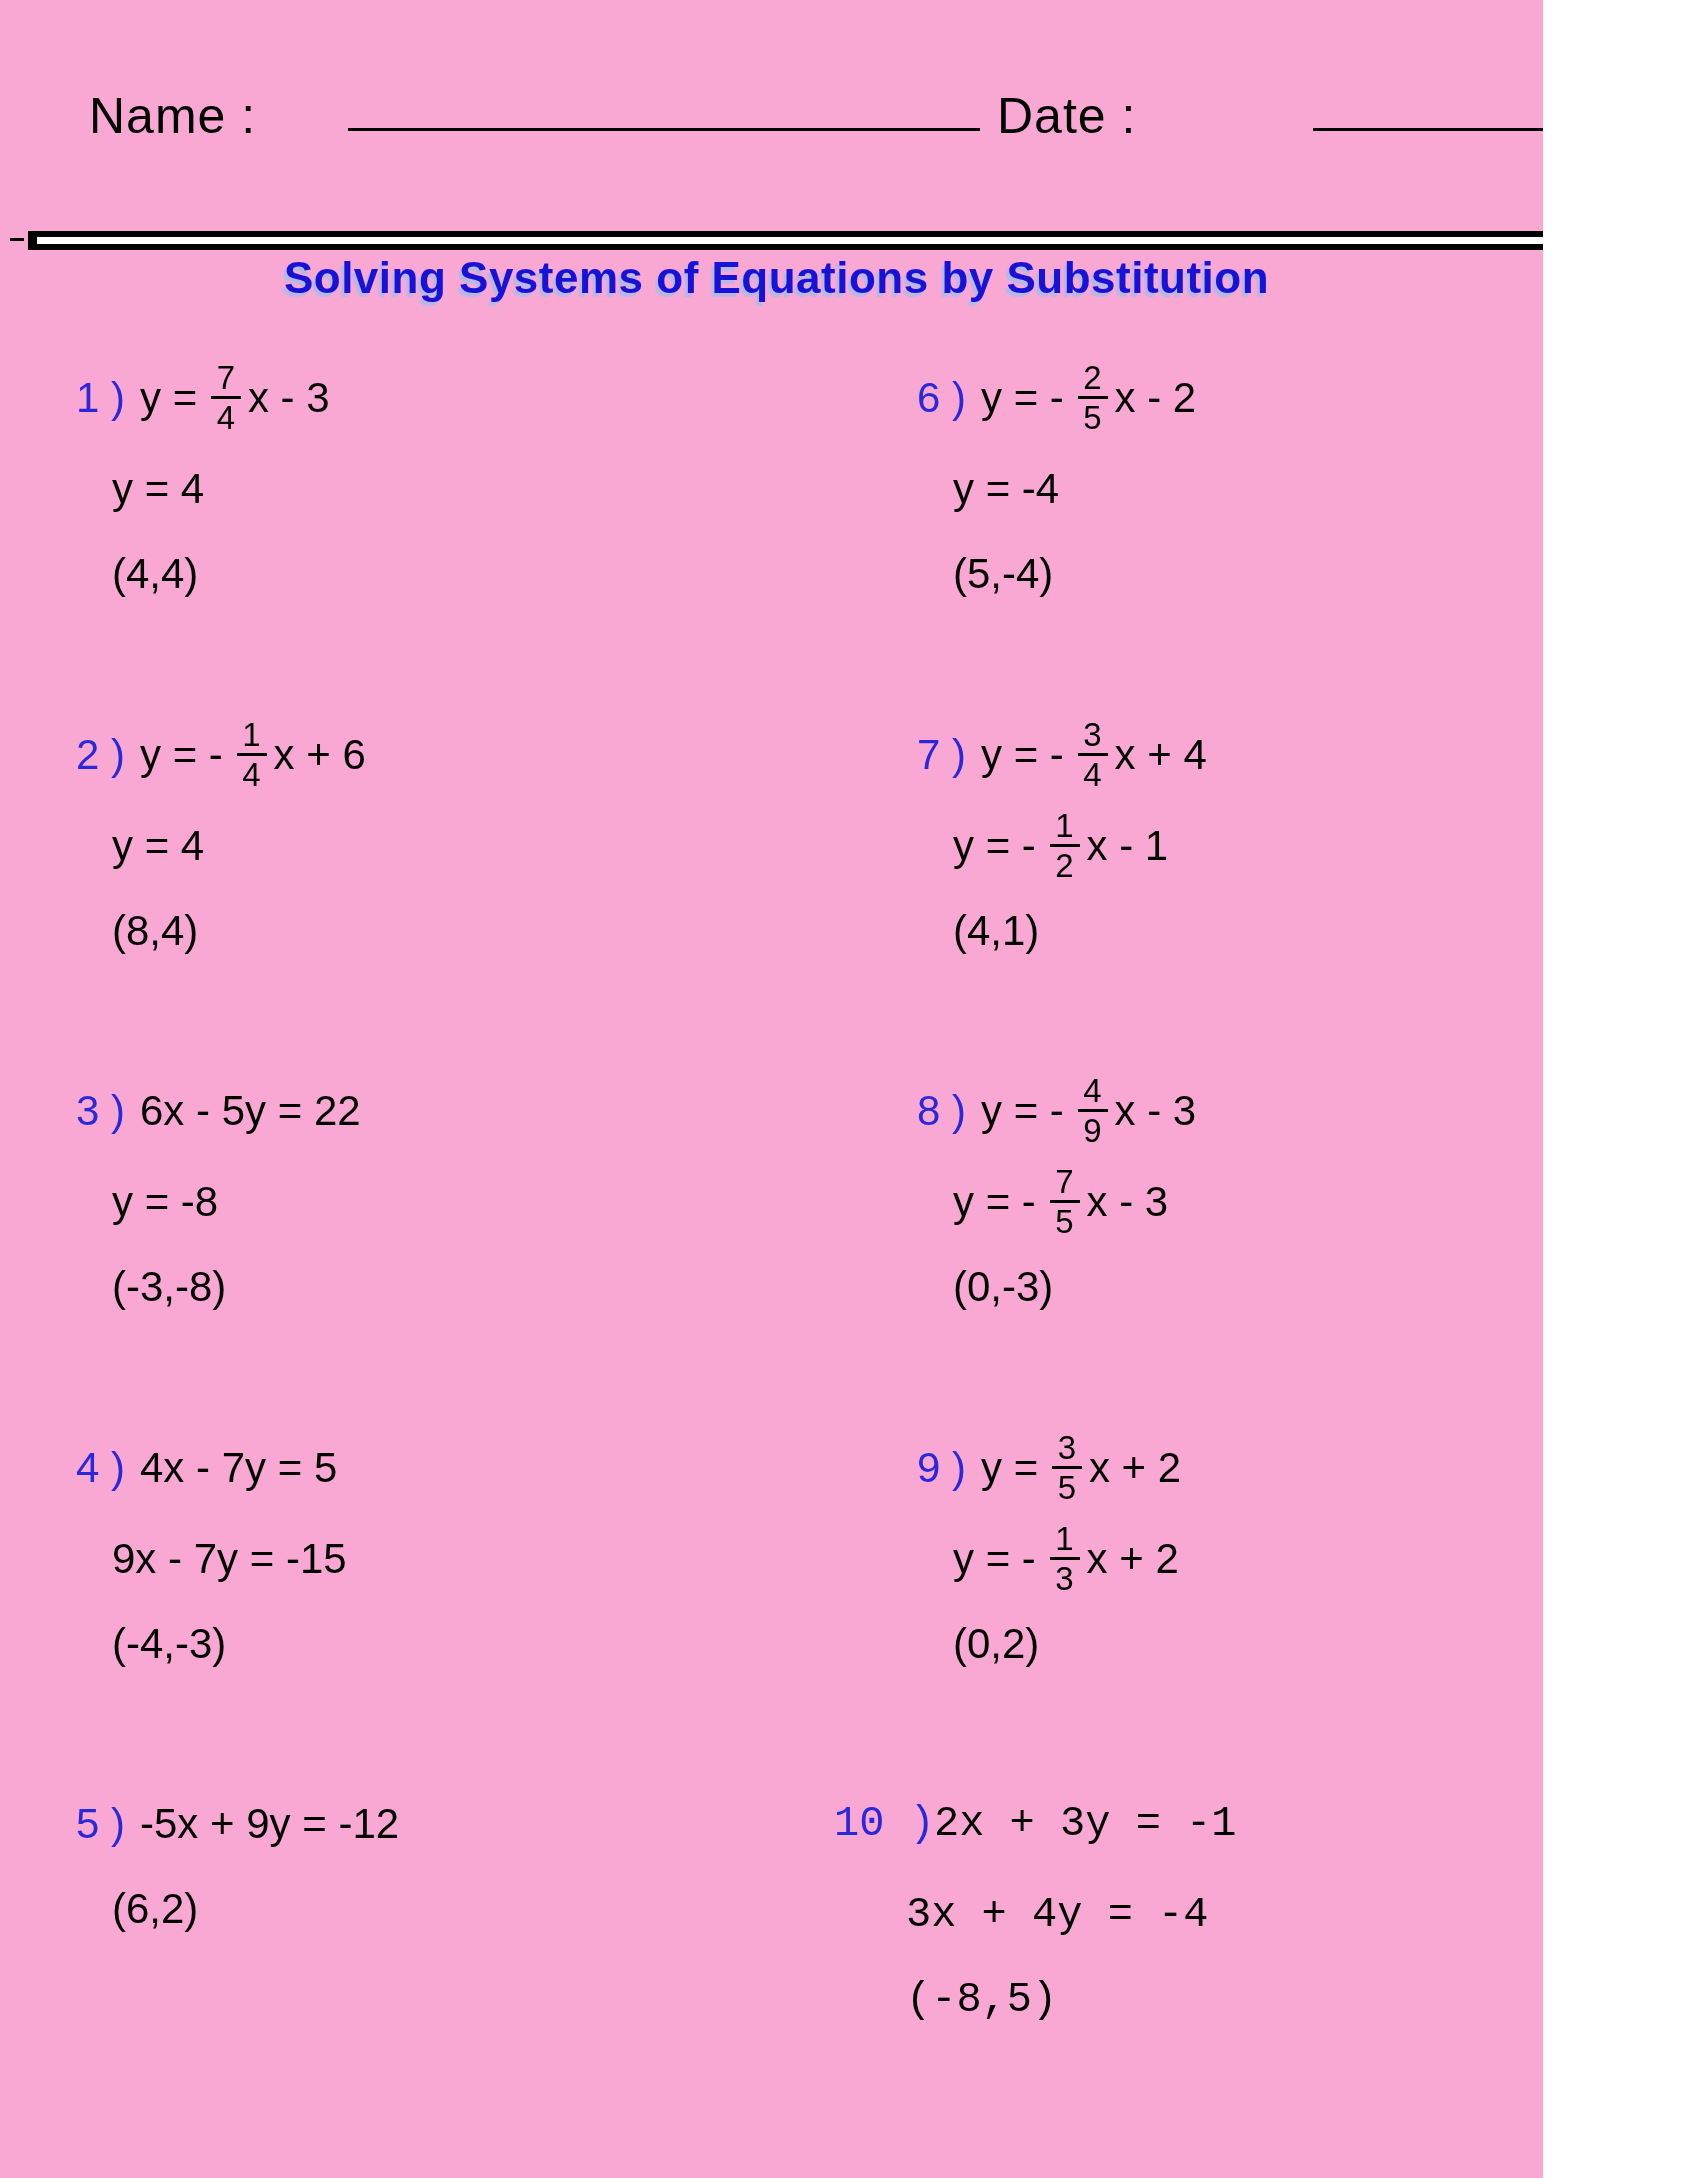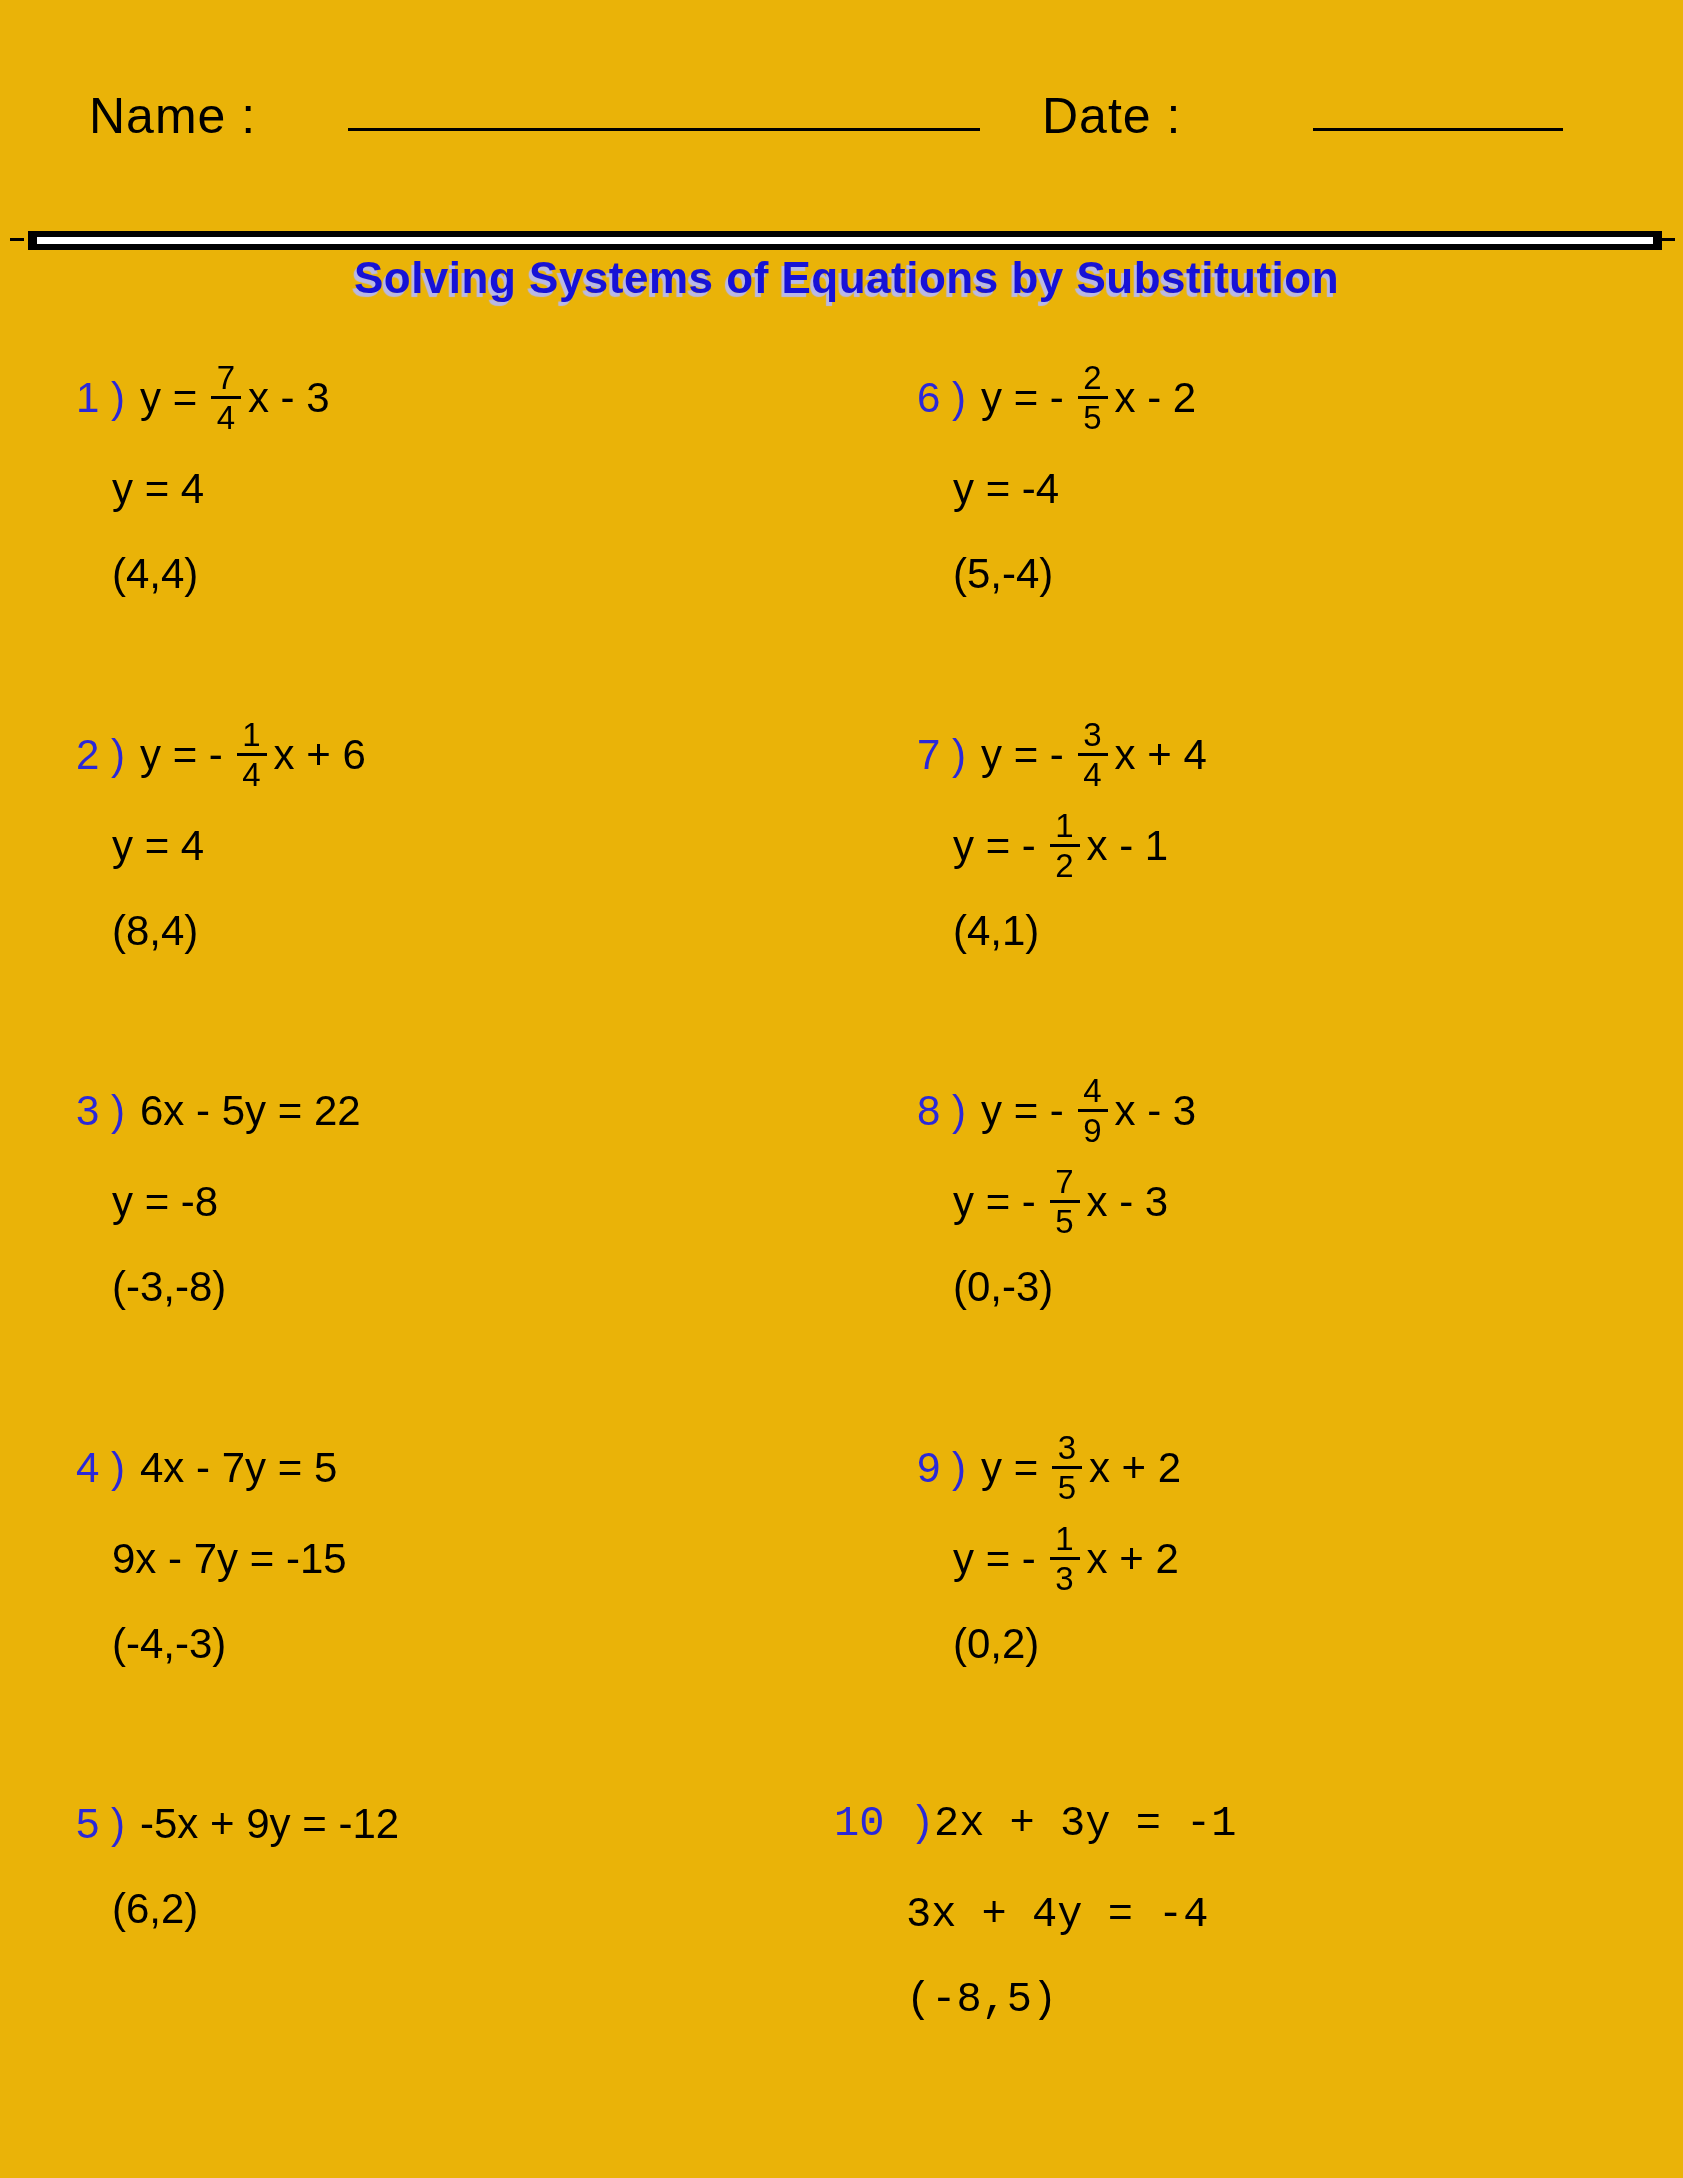--- a/index.html
+++ b/index.html
@@ -1,34 +1,34 @@
 <!DOCTYPE html>
 <html style="--title-blue: #1712d6; --title-shadow: #b8b8e6; --number-blue: #2b28d9;"><head>
 <meta charset="utf-8">
 <style>
   html,body{margin:0;padding:0;background:#ffffff;}
   .page{
     position:relative;
-    width:1683px;
+    width:1543px;
     height:2178px;
-    background:#eab308;
+    background:#f9a8d4;
     font-family:"Liberation Sans","DejaVu Sans",sans-serif;
     color:#000;
     overflow:hidden;
   }
   
   .hdr-label{
     position:absolute;
     font-size:50px;
     font-weight:400;
     letter-spacing:1px;
     color:#000;
   }
   #name-label{left:89px; top:87px;}
-  #date-label{left:1042px; top:87px;}
+  #date-label{left:997px; top:87px;}
   .blank-line{
     position:absolute;
     height:0;
     border-bottom:3px solid #000;
   }
   #name-line{left:348px; top:128px; width:632px;}
   #date-line{left:1313px; top:128px; width:250px;}
 
   
   .divider{

